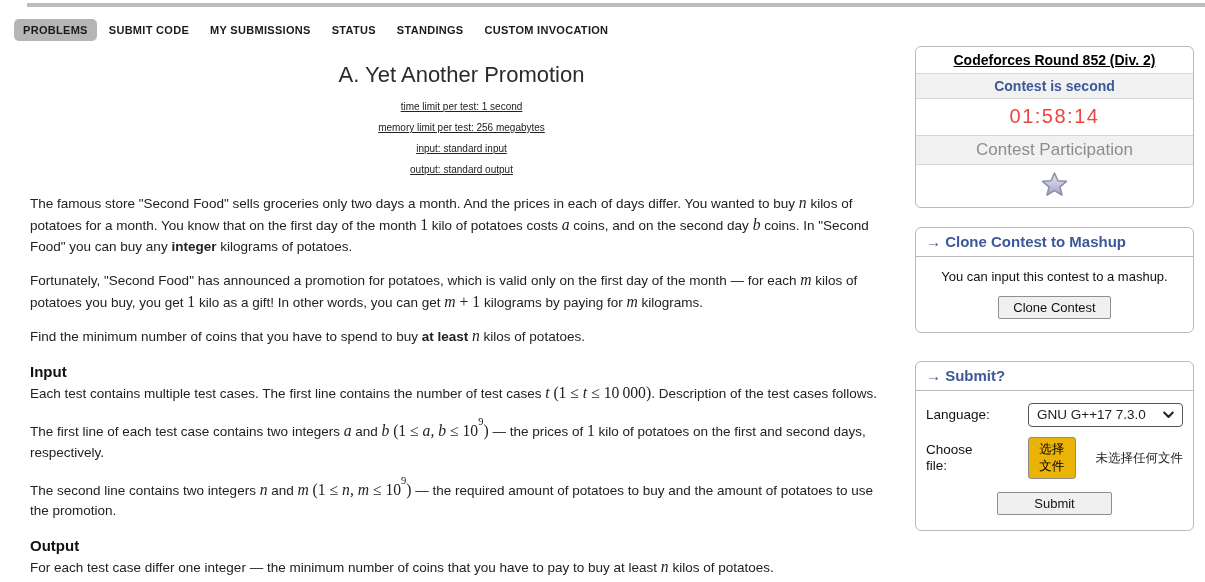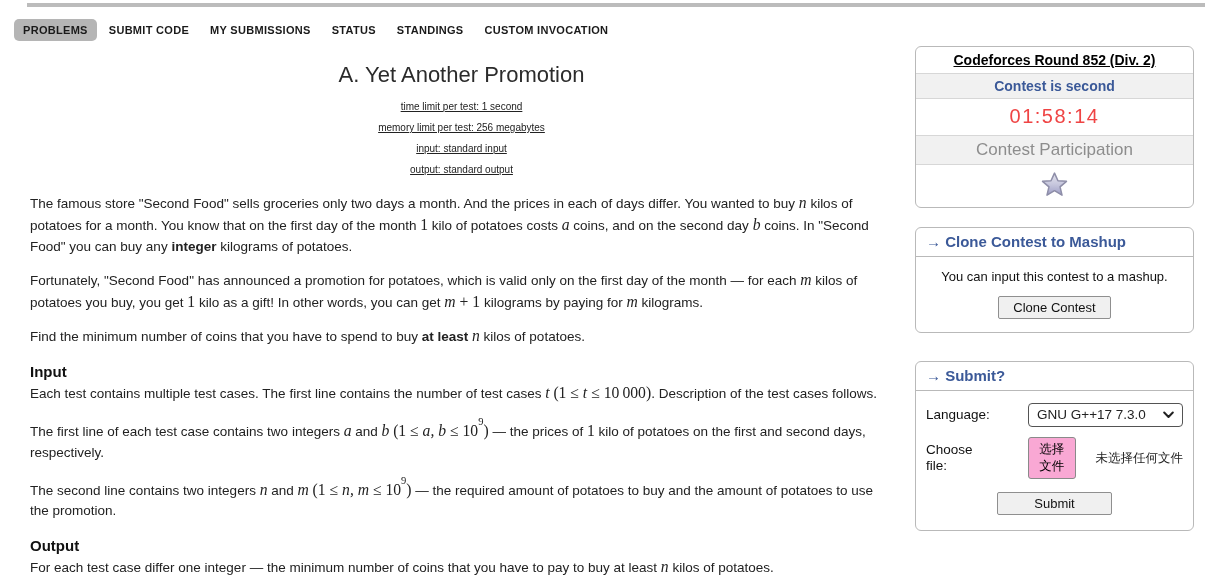--- a/index.html
+++ b/index.html
@@ -57,21 +57,21 @@
   .clone-btn-wrap { text-align:center; margin-top:12px; }
 
   .form-row { display:flex; align-items:center; margin-bottom:10px;gap:32px; }
   .form-row:last-child { margin-bottom:2px; }
   .form-label { width:70px; flex:0 0 70px; font-size:13.5px; color:#111; line-height:16px; }
   .select { flex:1; display:flex; align-items:center; justify-content:space-between;
             border:1px solid #545454; border-radius:4px; background:#fff;
             padding:3px 8px 4px; font-size:13.5px; cursor:pointer; height:24px; }
   .select svg { flex:0 0 auto; margin-left:6px; }
   .filectl { flex:1; display:flex; align-items:center; }
-  .file-btn { font-family:"Liberation Sans", sans-serif; font-size:12.5px; background:#f9a8d4;
+  .file-btn { font-family:"Liberation Sans", sans-serif; font-size:12.5px; background:#eab308;
               border:1px solid #8a8a8a; border-radius:3px; padding:3px 9px; cursor:pointer; }
   .file-status { font-size:12.5px; color:#222; margin-left:20px; white-space:nowrap; }
   .submit-row { justify-content:center; margin-top:13px; }
   .submit-btn { padding:3px 36px; height:23px; line-height:15px; }
 </style>
 </head>
 <body>
 
 <div id="stage">
 

